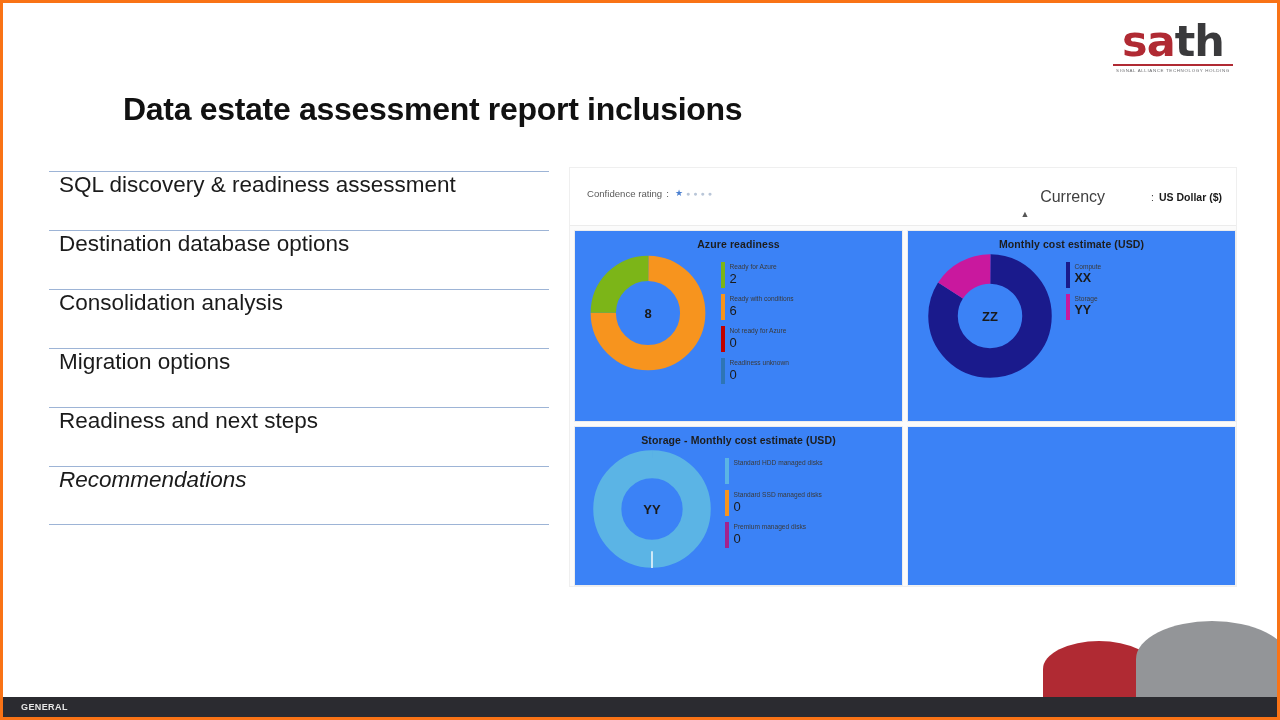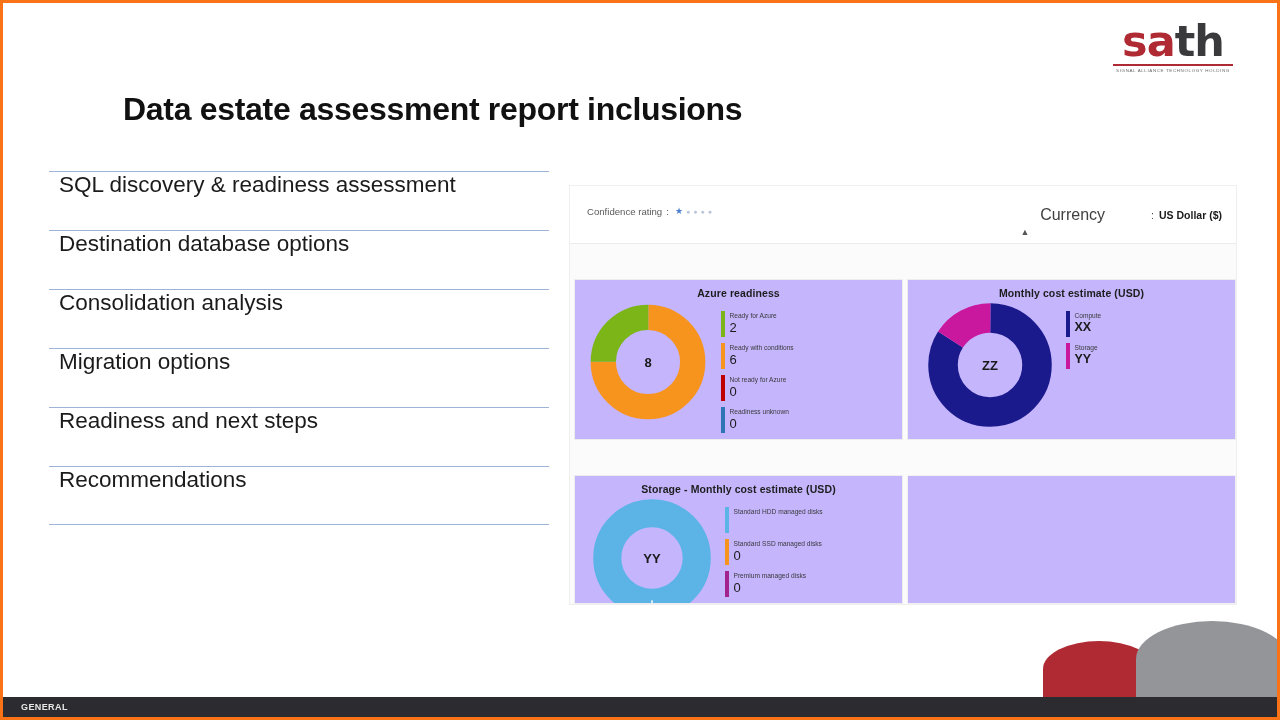--- a/index.html
+++ b/index.html
@@ -61,31 +61,31 @@
   #agenda {
     position:absolute; left:46px; top:168px;
     width:500px;
   }
   .agenda-item {
     border-top:1.5px solid #9db4d6;
     height:59px;
     display:flex;
     padding-left:10px;
   }
-  .agenda-item:last-child { border-bottom:1.5px solid #9db4d6; }
+  .agenda-item:last-child { border-bottom:1.5px solid #9db4d6;font-style:italic; }
   .agenda-label {
     font-size:22.5px;
     color:#1b1b1b;
     font-weight:400;
     white-space:nowrap;
   }
 
   
   #dash {
-    position:absolute; left:566px; top:182px;
+    position:absolute; left:566px; top:164px;
     width:668px; height:420px;
     background:#fbfbfb;
     border:1px solid #efefef;
   }
   #dash-header {
     position:relative;
     height:58px;
     background:#ffffff;
     border-bottom:1px solid #ececec;
   }
@@ -120,25 +120,24 @@
   #cards {
     position:absolute; left:2px; top:62px;
     width:664px; height:356px;
     display:grid;
     grid-template-columns:329px 329px;
     grid-template-rows:192px 160px;
     gap:4px;
     padding:0 2px;
   }
   .card {
-    background:#c4b5fd;
+    background:#3b82f6;
     border:1px solid #ededed;
     position:relative;
     overflow:hidden;
-    margin-top:31px;
   }
   .card.empty { border:1px solid #f1f1f1; }
   .card-title {
     text-align:center;
     font-size:10.5px;
     font-weight:bold;
     color:#1d1d1d;
     padding-top:7px;
     letter-spacing:0.1px;
   }

